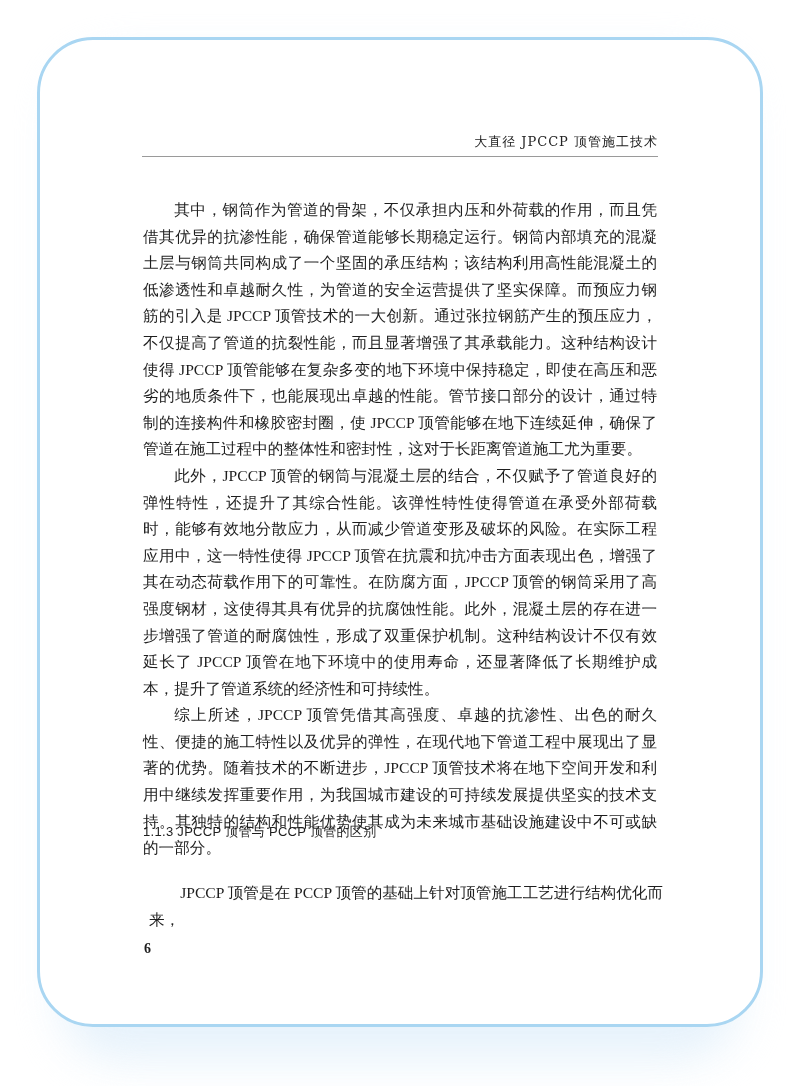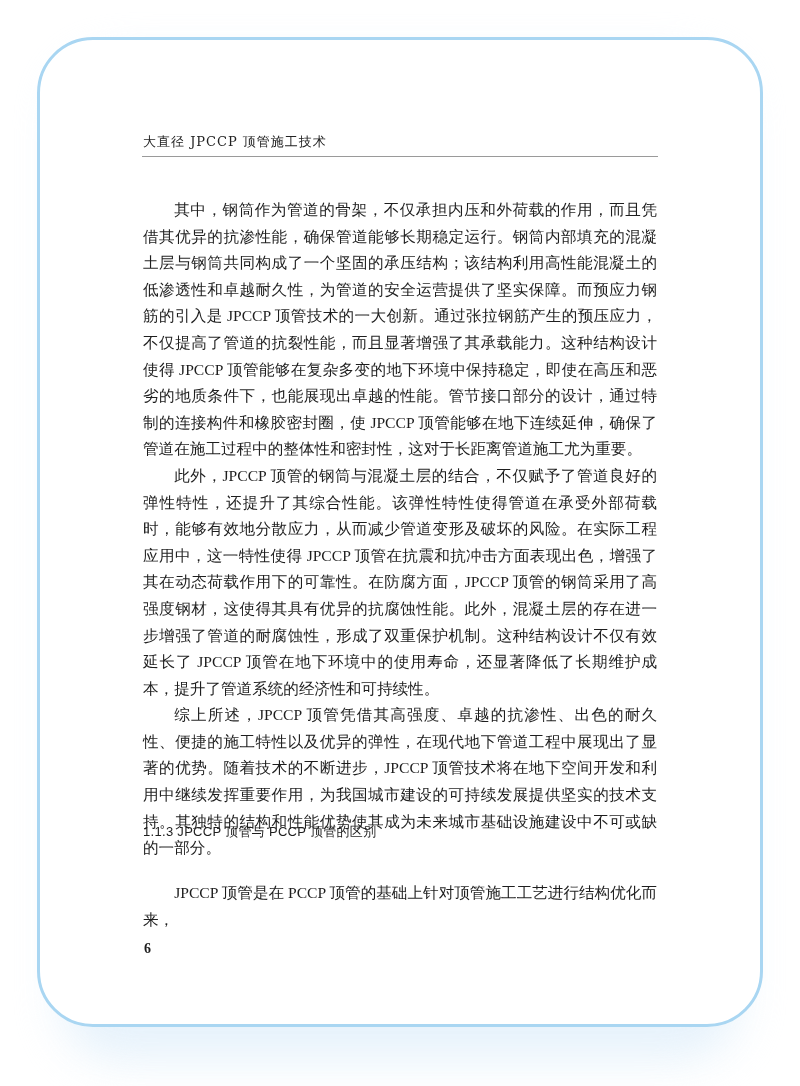--- a/index.html
+++ b/index.html
@@ -37,20 +37,21 @@
   }
   .running-head {
     position: absolute;
     left: 143px;
     top: 133px;
     width: 515px;
     font-family: "DejaVu Serif", "Liberation Serif", serif;
     font-size: 13px;
     letter-spacing: 1px;
     color: #222;
+    text-align: right;
   }
   .head-rule {
     position: absolute;
     left: 142px;
     top: 156px;
     width: 516px;
     height: 1px;
     background: #9a9a9a;
   }
   .body-text {
@@ -72,21 +73,21 @@
     position: absolute;
     left: 143px;
     top: 823px;
     font-family: "Liberation Sans", "DejaVu Sans", sans-serif;
     font-size: 13px;
     color: #1e1e1e;
     letter-spacing: 0.3px;
   }
   .section-body {
     position: absolute;
-    left: 143px;
+    left: 149px;
     top: 880px;
     width: 514px;
     font-family: "Liberation Serif", "DejaVu Serif", serif;
     font-size: 15.6px;
     line-height: 26.6px;
     color: #1e1e1e;
     text-align: justify;
   }
   .section-body p {
     margin: 0;

